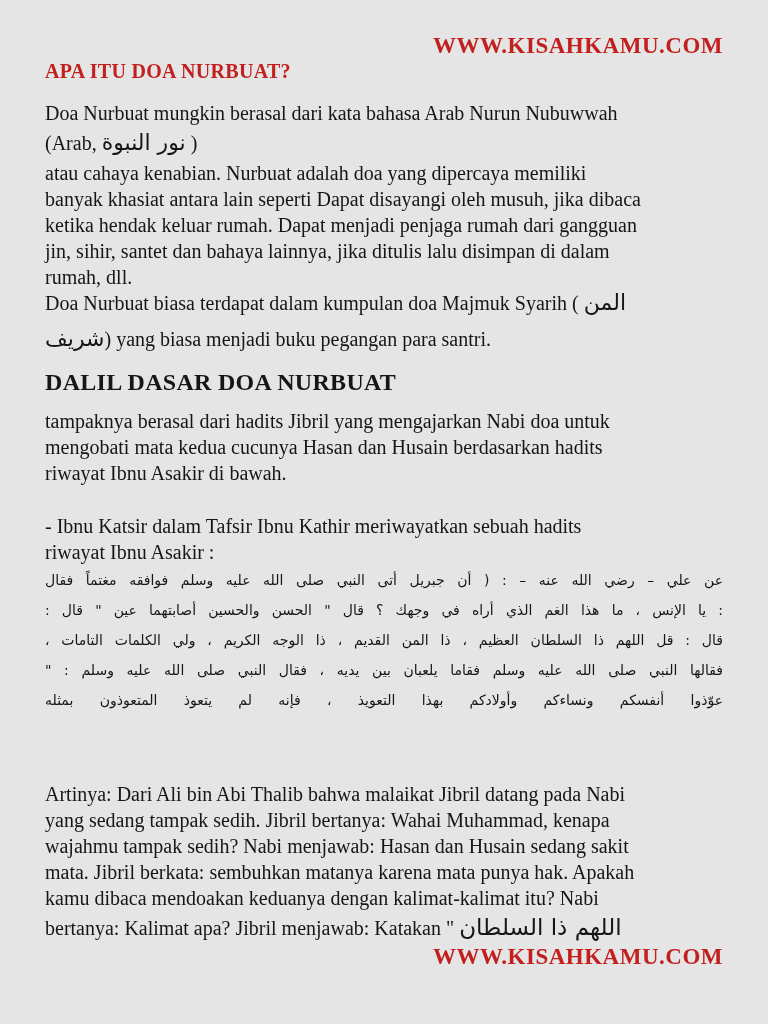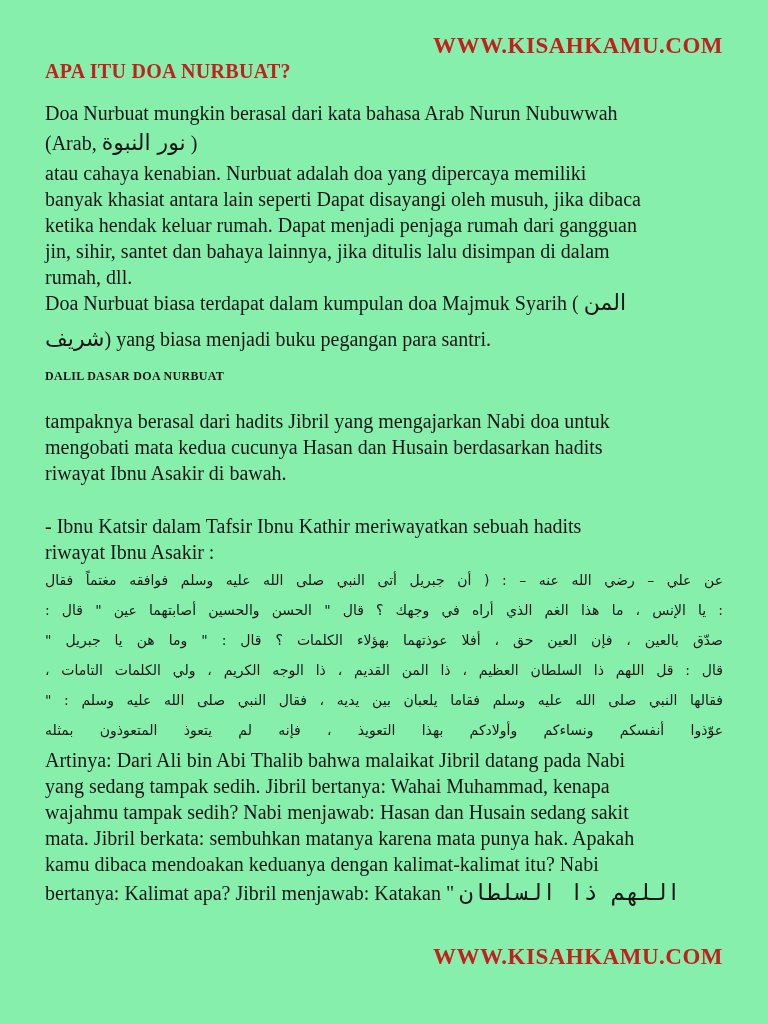--- a/index.html
+++ b/index.html
@@ -1,19 +1,19 @@
 <!DOCTYPE html>
 <html><head>
 <meta charset="utf-8">
 <style>
   html,body{margin:0;padding:0;background:#ffffff;}
   .page{
     position:relative;
     width:768px;height:1024px;
-    background:#86efac;
+    background:#e5e5e5;
     font-family:"Liberation Serif","DejaVu Serif",serif;
     color:#161616;
     overflow:hidden;
   }
   .abs{position:absolute;left:45px;right:45px;}
   .site{
     text-align:right;
     font-weight:bold;
     font-size:23px;
     letter-spacing:.5px;
@@ -22,37 +22,37 @@
   }
   .h1{
     font-weight:bold;
     font-size:20px;
     letter-spacing:.3px;
     color:#c2201e;
     white-space:nowrap;
   }
   .h2{
     font-weight:bold;
-    font-size:12px;
+    font-size:24px;
     letter-spacing:.3px;
     color:#161616;
     white-space:nowrap;
   }
   .ln{
     font-size:20px;
     line-height:26px;
     white-space:nowrap;
   }
   .ln.tall{line-height:33px;}
   .ln.wide{line-height:36px;}
   .ar-inline{
     font-family:"DejaVu Sans",sans-serif;
     font-size:22px;
   }
-  .ar-inline.big{font-size:23px;font-family:Liberation Mono, monospace;}
+  .ar-inline.big{font-size:23px;}
   .arln{
     direction:rtl;
     unicode-bidi:plaintext;
     font-family:"DejaVu Sans",sans-serif;
     font-size:14px;
     line-height:30px;
     text-align:justify;
     text-align-last:justify;
     white-space:nowrap;
   }
@@ -90,27 +90,26 @@
   </div>
 
   <div class="abs" style="top:513px">
     <div class="ln">- Ibnu Katsir dalam Tafsir Ibnu Kathir meriwayatkan sebuah hadits</div>
     <div class="ln">riwayat Ibnu Asakir :</div>
   </div>
 
   <div class="abs" style="top:565px">
     <div class="arln" dir="rtl">عن علي – رضي الله عنه – : ( أن جبريل أتى النبي صلى الله عليه وسلم فوافقه مغتماً فقال</div>
     <div class="arln" dir="rtl">: يا الإنس ، ما هذا الغم الذي أراه في وجهك ؟ قال " الحسن والحسين أصابتهما عين " قال :</div>
-    <div class="arln" dir="rtl">صدّق بالعين ، فإن العين حق ، أفلا عوذتهما بهؤلاء الكلمات ؟ قال : " وما هن يا جبريل "</div>
     <div class="arln" dir="rtl">قال : قل اللهم ذا السلطان العظيم ، ذا المن القديم ، ذا الوجه الكريم ، ولي الكلمات التامات ،</div>
     <div class="arln" dir="rtl">فقالها النبي صلى الله عليه وسلم فقاما يلعبان بين يديه ، فقال النبي صلى الله عليه وسلم : "</div>
     <div class="arln" dir="rtl">عوّذوا أنفسكم ونساءكم وأولادكم بهذا التعويذ ، فإنه لم يتعوذ المتعوذون بمثله</div>
   </div>
 
-  <div class="abs" style="top:747px">
+  <div class="abs" style="top:781px">
     <div class="ln">Artinya: Dari Ali bin Abi Thalib bahwa malaikat Jibril datang pada Nabi</div>
     <div class="ln">yang sedang tampak sedih. Jibril bertanya: Wahai Muhammad, kenapa</div>
     <div class="ln">wajahmu tampak sedih? Nabi menjawab: Hasan dan Husain sedang sakit</div>
     <div class="ln">mata. Jibril berkata: sembuhkan matanya karena mata punya hak. Apakah</div>
     <div class="ln">kamu dibaca mendoakan keduanya dengan kalimat-kalimat itu? Nabi</div>
     <div class="ln tall"><span>bertanya: Kalimat apa? Jibril menjawab: Katakan " </span><span class="ar-inline big">اللهم ذا السلطان</span><span></span></div>
   </div>
 
   <div class="abs site" style="top:944px">WWW.KISAHKAMU.COM</div>
 

